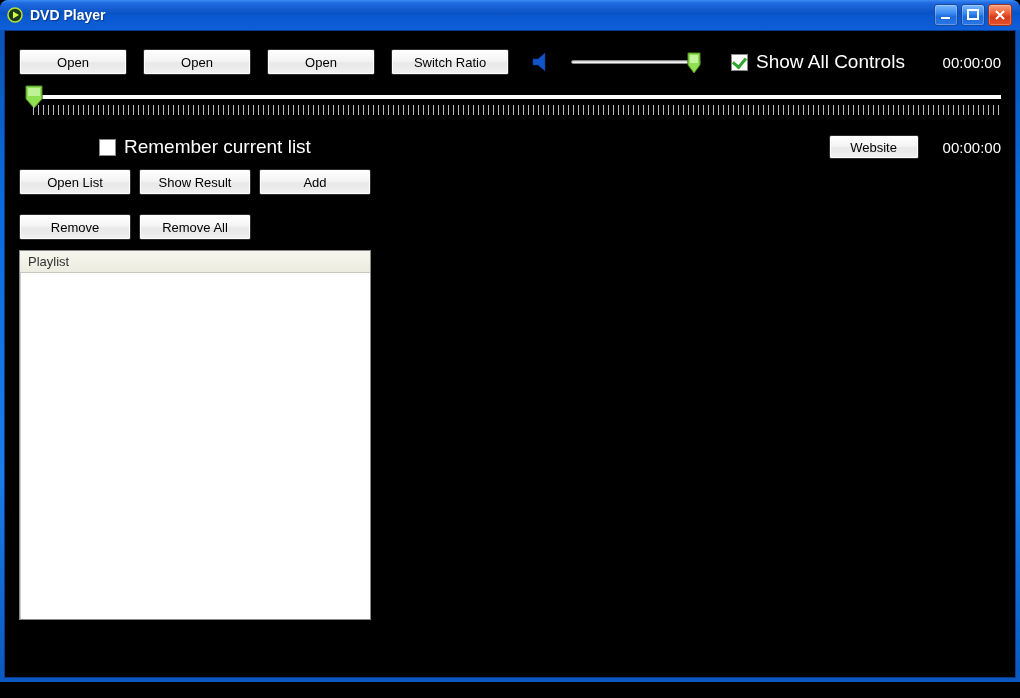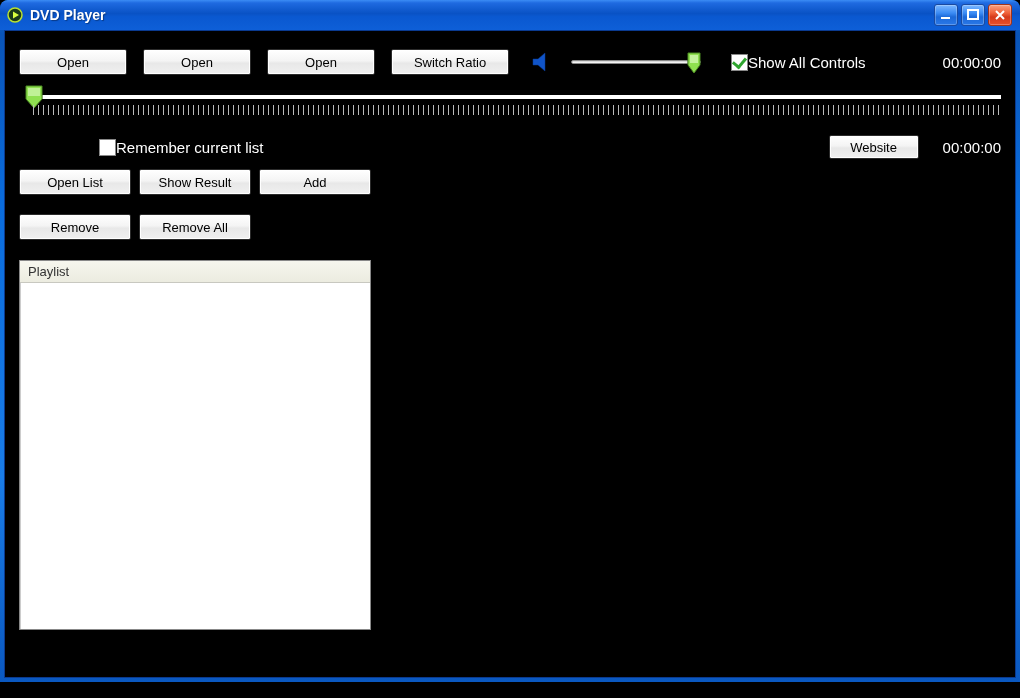--- a/index.html
+++ b/index.html
@@ -48,21 +48,21 @@
   .btn.w100 { width:108px; }
   .btn.w114 { width:118px; }
   .btn.w112 { width:112px; }
 
   .speaker { width:26px; height:22px; display:flex; align-items:center; justify-content:center; margin-left:4px; }
   .vol { width:130px; height:20px; position:relative; display:flex; align-items:center; }
   .vol .track { position:absolute; left:0; right:0; top:50%; height:4px; margin-top:-2px;
     background:linear-gradient(to bottom,#ccc,#fff); border:1px solid #888; border-radius:2px; }
   .vol .thumb { position:absolute; right:0; top:0; width:14px; height:20px; cursor:pointer; }
 
-  .chk-wrap { display:flex; align-items:center; margin-left:14px; color:white; font-size:15px; }
+  .chk-wrap { display:flex; align-items:center; gap:8px; margin-left:14px; color:white; font-size:19px; }
   .chk {
     width:17px; height:17px; background:#fff; border:1px solid #888; display:flex; align-items:center; justify-content:center;
     cursor:pointer; position:relative;
   }
   .chk.checked::after {
     content:""; position:absolute; left:3px; top:0px; width:6px; height:10px;
     border:solid #2fa52f; border-width:0 3px 3px 0; transform:rotate(40deg);
   }
   .time { color:white; font-size:15px; font-family:Tahoma,Arial,sans-serif; margin-left:auto; }
 
@@ -83,21 +83,21 @@
 
   
   .grid3 { display:grid; grid-template-columns:112px 112px 112px; gap:19px 8px; margin-top:8px; }
   .search-row { display:grid; grid-template-columns:232px 112px; gap:8px; margin-top:6px; align-items:center; }
   .search-input {
     height:26px; border:1px solid #888; background:#fff; font-family:inherit; font-size:13px; padding:0 4px;
   }
 
   
   .playlist {
-    margin-top:20px; width:352px; height:370px; border:1px solid #888; background:#fff; position:relative;
+    margin-top:10px; width:352px; height:370px; border:1px solid #888; background:#fff; position:relative;
     box-shadow:inset 1px 1px 0 #ccc;
   }
   .playlist-header {
     height:22px; background:linear-gradient(to bottom,#f6f6ee,#ecece0);
     border-bottom:1px solid #c8c8c0; padding:3px 8px; font-size:13px; color:#333;
   }
 
   
   .thumb-svg { filter:drop-shadow(0 1px 0 rgba(0,0,0,0.5)); }
 

